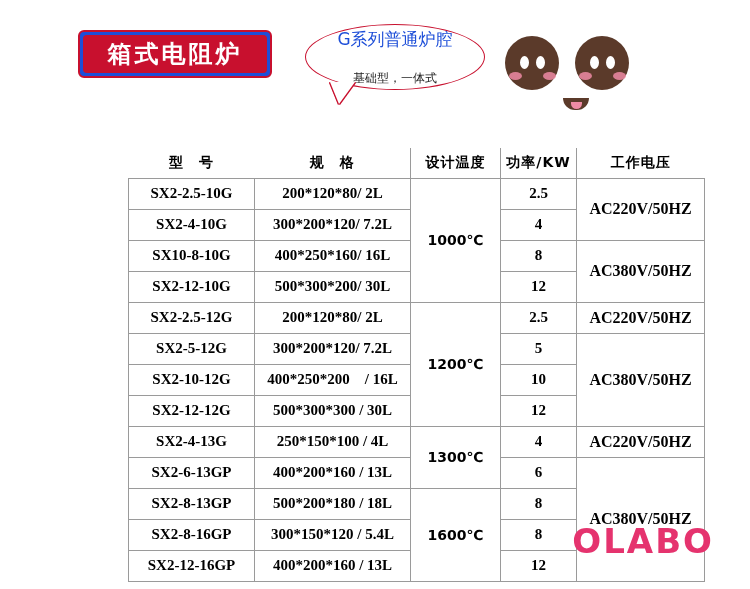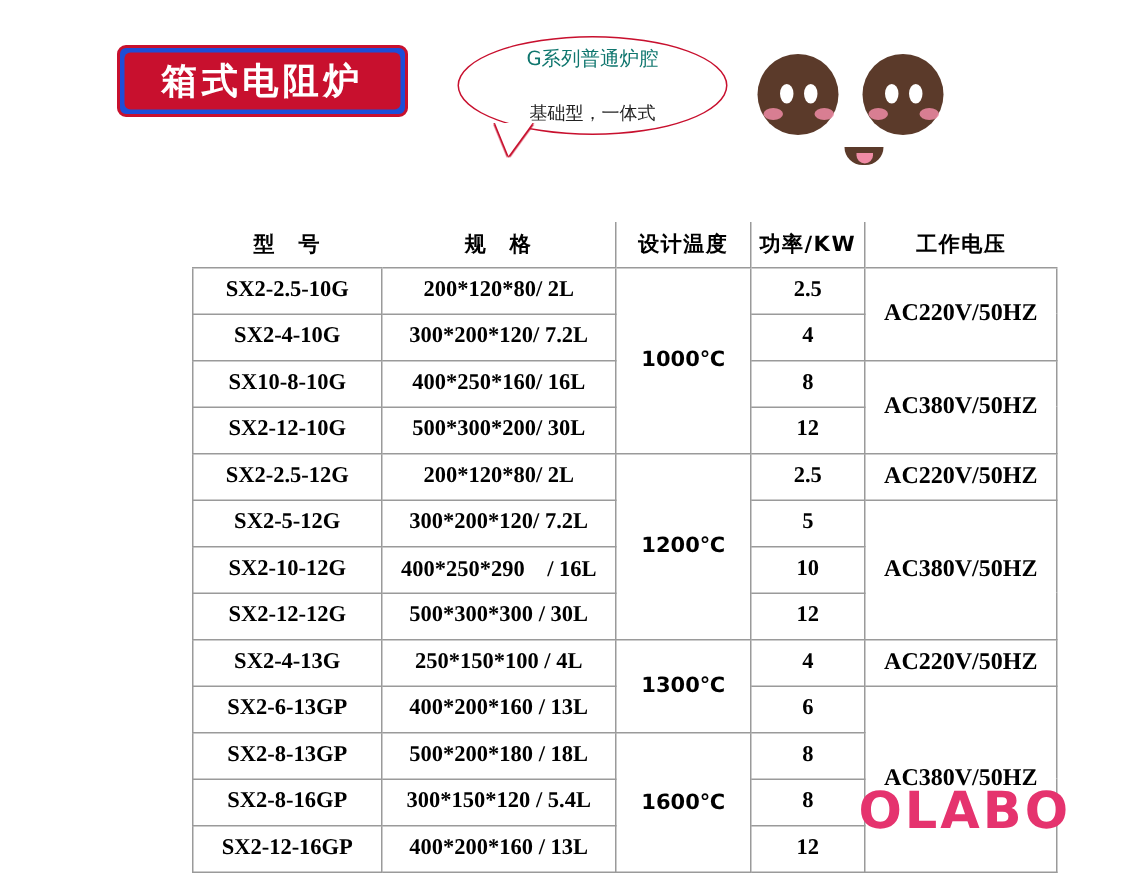--- a/index.html
+++ b/index.html
@@ -56,22 +56,22 @@
     border: 1px solid #c8102e;
     border-radius: 50% / 50%;
     background: #ffffff;
     display: flex;
     flex-direction: column;
     align-items: center;
     justify-content: center;
     box-sizing: border-box;
   }
   .bubble .line1 {
-    font-size: 13px;
-    color: #0f766e;
+    font-size: 17px;
+    color: #1d4ed8;
     font-family: "DejaVu Sans", sans-serif;
     margin-bottom: 19px;
   }
   .bubble .line2 {
     font-size: 12px;
     color: #222;
     font-family: "DejaVu Sans", sans-serif;
   }
   .bubble-tail {
     position: absolute;
@@ -268,21 +268,21 @@
         <td class="col-voltage" rowspan="1">AC220V/50HZ</td>
       </tr>
       <tr>
         <td class="col-model">SX2-5-12G</td>
         <td class="col-spec">300*200*120/ 7.2L</td>
         <td class="col-power">5</td>
         <td class="col-voltage" rowspan="3">AC380V/50HZ</td>
       </tr>
       <tr>
         <td class="col-model">SX2-10-12G</td>
-        <td class="col-spec">400*250*290　/ 16L</td>
+        <td class="col-spec">400*250*200　/ 16L</td>
         <td class="col-power">10</td>
       </tr>
       <tr>
         <td class="col-model">SX2-12-12G</td>
         <td class="col-spec">500*300*300 / 30L</td>
         <td class="col-power">12</td>
       </tr>
       <tr>
         <td class="col-model">SX2-4-13G</td>
         <td class="col-spec">250*150*100 / 4L</td>

